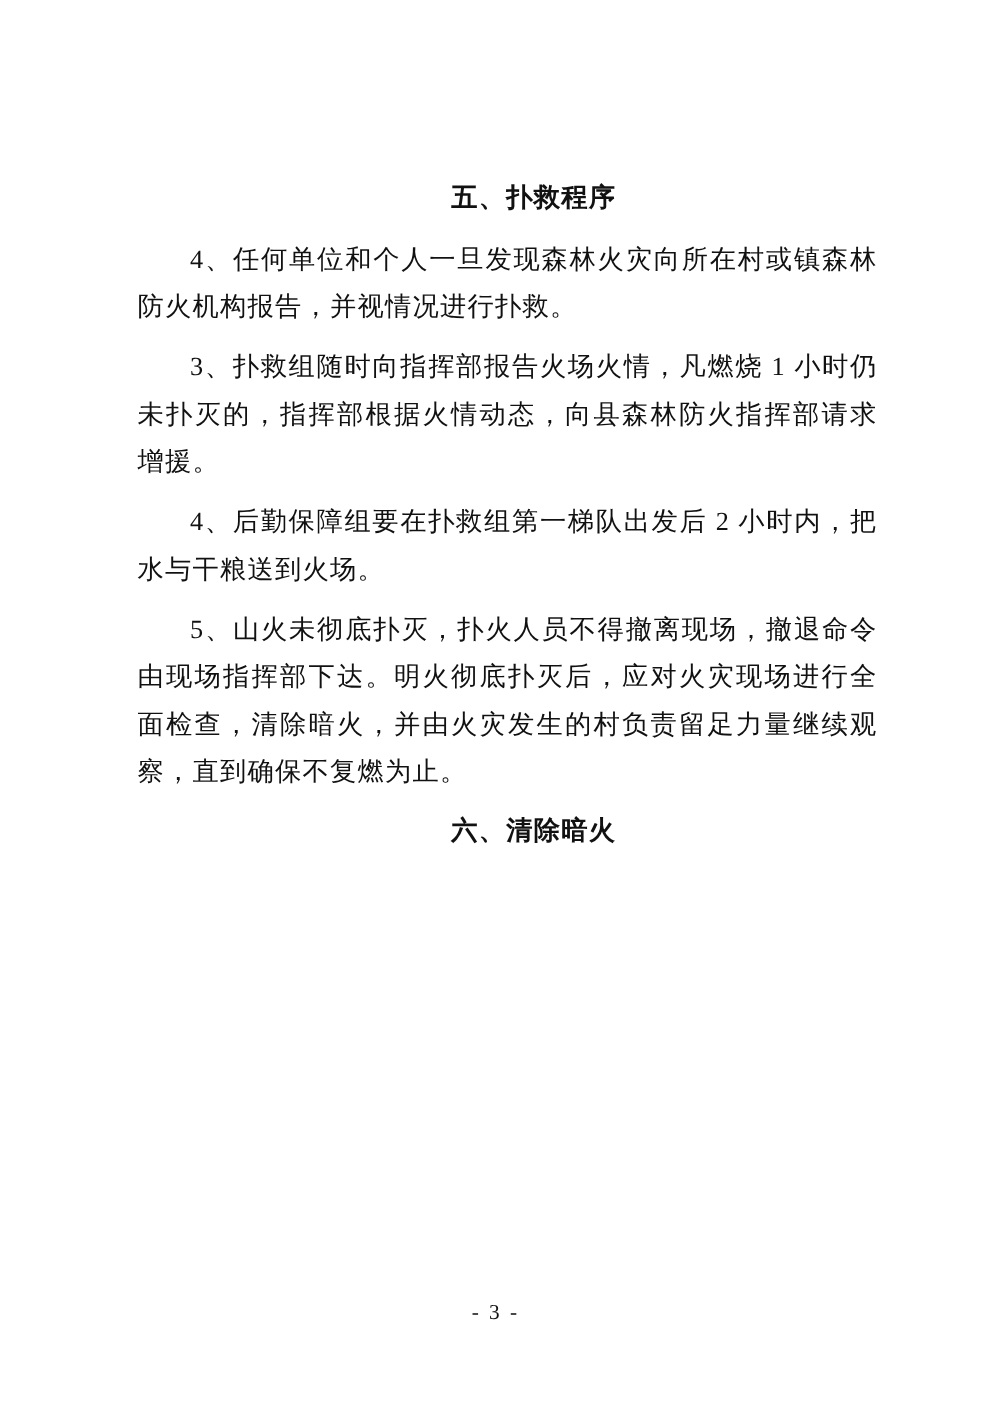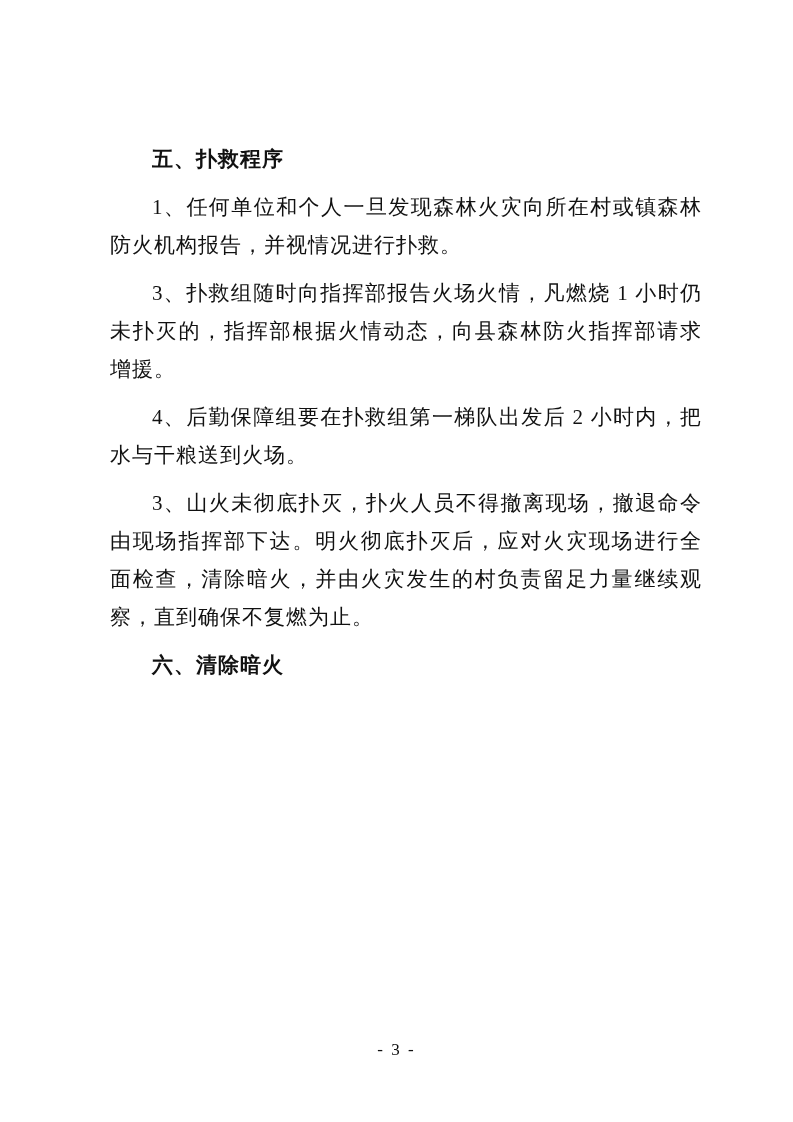--- a/index.html
+++ b/index.html
@@ -26,20 +26,21 @@
   }
   .heading {
     font-family: "Liberation Sans", "DejaVu Sans", sans-serif;
     font-weight: bold;
     font-size: 21px;
     line-height: 38px;
     margin: 0;
     padding: 0;
     text-indent: 2em;
     letter-spacing: 1px;
+    text-align: center;
   }
   .heading + .para,
   .para + .para,
   .para + .heading {
     margin-top: 10px;
   }
   .para {
     font-size: 21px;
     line-height: 38px;
     margin: 0;
@@ -61,28 +62,28 @@
   }
 </style>
 </head>
 <body>
 
 <div class="page">
   <div class="content">
 
     <h2 class="heading">五、扑救程序</h2>
 
-    <p class="para">1、任何单位和个人一旦发现森林火灾向所在村或镇森林防火机构报告，并视情况进行扑救。</p>
+    <p class="para">4、任何单位和个人一旦发现森林火灾向所在村或镇森林防火机构报告，并视情况进行扑救。</p>
 
 
     <p class="para">3、扑救组随时向指挥部报告火场火情，凡燃烧 1 小时仍未扑灭的，指挥部根据火情动态，向县森林防火指挥部请求增援。</p>
 
     <p class="para">4、后勤保障组要在扑救组第一梯队出发后 2 小时内，把水与干粮送到火场。</p>
 
-    <p class="para">3、山火未彻底扑灭，扑火人员不得撤离现场，撤退命令由现场指挥部下达。明火彻底扑灭后，应对火灾现场进行全面检查，清除暗火，并由火灾发生的村负责留足力量继续观察，直到确保不复燃为止。</p>
+    <p class="para">5、山火未彻底扑灭，扑火人员不得撤离现场，撤退命令由现场指挥部下达。明火彻底扑灭后，应对火灾现场进行全面检查，清除暗火，并由火灾发生的村负责留足力量继续观察，直到确保不复燃为止。</p>
 
     <h2 class="heading">六、清除暗火</h2>
 
 
   </div>
 
   <div class="page-number">- 3 -</div>
 </div>
 
 </body></html>

